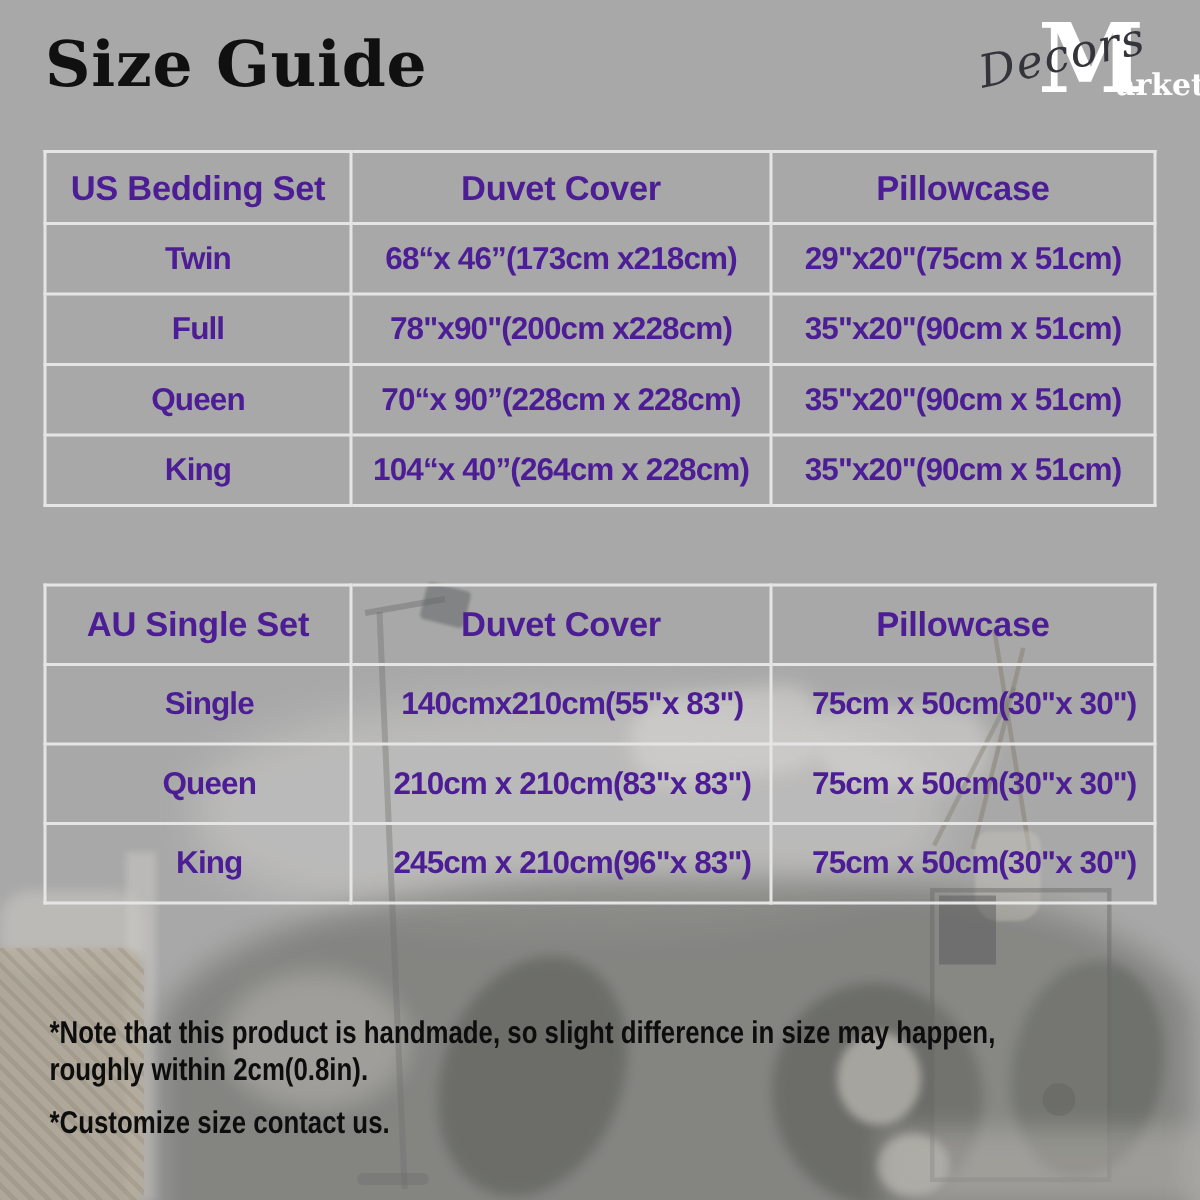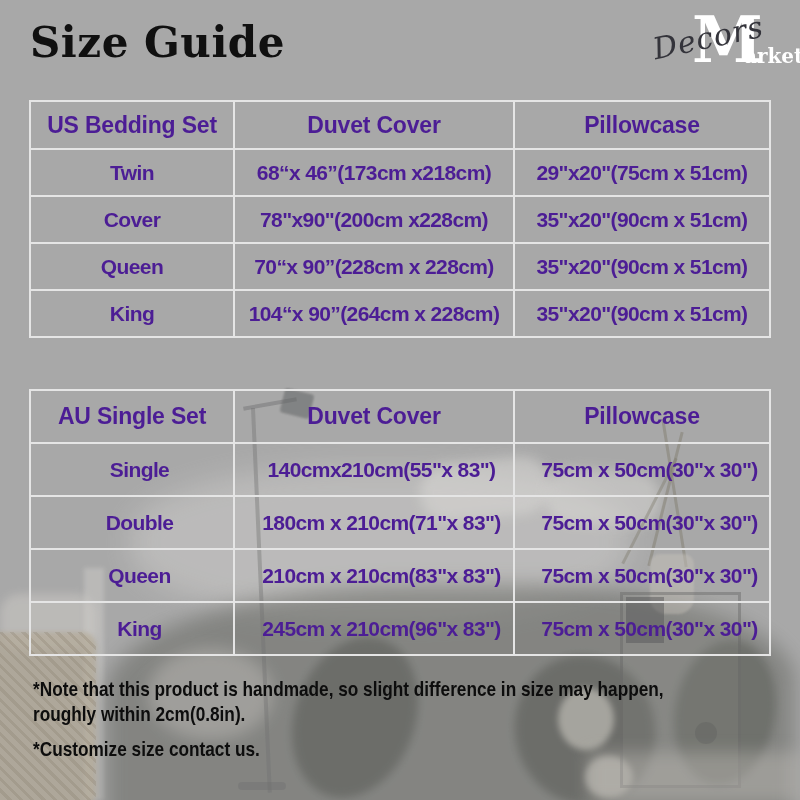--- a/index.html
+++ b/index.html
@@ -131,32 +131,32 @@
             <th>Pillowcase</th>
           </tr>
         </thead>
       <tbody>
           <tr>
             <td>Twin</td>
             <td>68“x 46”(173cm x218cm)</td>
             <td>29"x20"(75cm x 51cm)</td>
           </tr>
           <tr>
-            <td>Cover</td>
+            <td>Full</td>
             <td>78"x90"(200cm x228cm)</td>
             <td>35"x20"(90cm x 51cm)</td>
           </tr>
           <tr>
             <td>Queen</td>
             <td>70“x 90”(228cm x 228cm)</td>
             <td>35"x20"(90cm x 51cm)</td>
           </tr>
           <tr>
             <td>King</td>
-            <td>104“x 90”(264cm x 228cm)</td>
+            <td>104“x 40”(264cm x 228cm)</td>
             <td>35"x20"(90cm x 51cm)</td>
           </tr>
         </tbody>
     </table>
 
     <table class="size-table table-au">
       <colgroup>
           <col style="width:204px">
           <col style="width:280px">
           <col style="width:256px">
@@ -168,25 +168,20 @@
             <th>Pillowcase</th>
           </tr>
         </thead>
       <tbody>
           <tr>
             <td>Single</td>
             <td>140cmx210cm(55"x 83")</td>
             <td>75cm x 50cm(30"x 30")</td>
           </tr>
           <tr>
-            <td>Double</td>
-            <td>180cm x 210cm(71"x 83")</td>
-            <td>75cm x 50cm(30"x 30")</td>
-          </tr>
-          <tr>
             <td>Queen</td>
             <td>210cm x 210cm(83"x 83")</td>
             <td>75cm x 50cm(30"x 30")</td>
           </tr>
           <tr>
             <td>King</td>
             <td>245cm x 210cm(96"x 83")</td>
             <td>75cm x 50cm(30"x 30")</td>
           </tr>
         </tbody>

